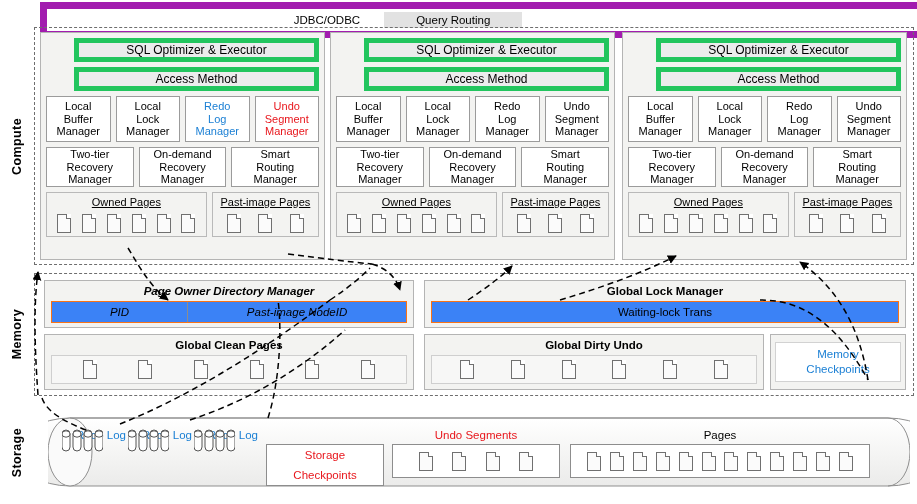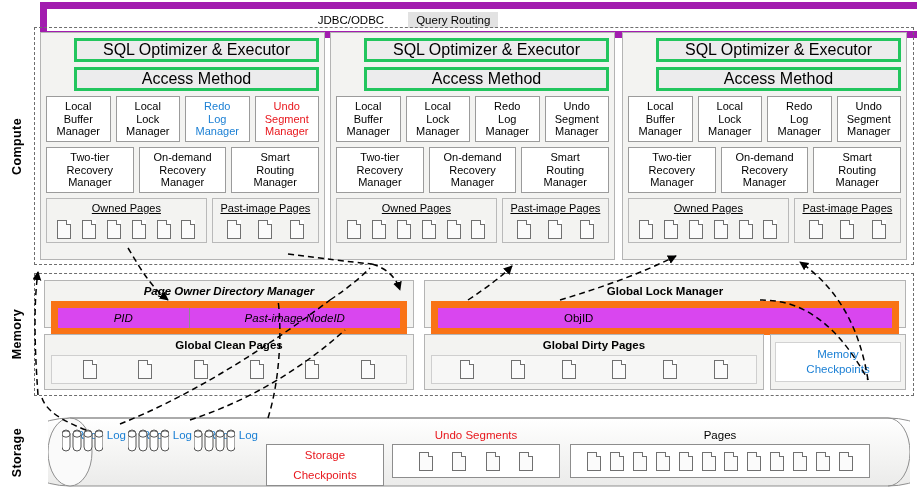--- a/index.html
+++ b/index.html
@@ -13,44 +13,44 @@
           justify-content:center;font-weight:bold;font-size:12.5px;}
   .vlabel span{writing-mode:vertical-rl;transform:rotate(180deg);letter-spacing:.4px;}
 
   
   .clientbar{position:absolute;left:40px;top:2px;width:872px;height:22px;
              border:7px solid #a21caf;background:#fff;}
   .clientbar .inner{position:absolute;left:0;top:0;right:0;bottom:0;
              display:flex;align-items:center;justify-content:center;gap:24px;
              padding-right:150px;box-sizing:border-box;}
   .jdbc{font-size:11.5px;}
-  .qrouting{font-size:11.5px;background:#e2e2e2;padding:2px 8px;}
+  .qrouting{font-size:11.5px;background:#e2e2e2;padding:2px 32px;}
 
   
   .band{position:absolute;border:1px dashed #6e6e6e;box-sizing:border-box;background:transparent;}
   #compute-band{left:34px;top:27px;width:880px;height:238px;}
   #memory-band{left:34px;top:273px;width:880px;height:123px;}
 
   
   .node{position:absolute;top:32px;width:285px;height:228px;
         border:1px solid #b4b4b4;background:#f3f3f1;box-sizing:border-box;padding:5px;}
   #node-1{left:40px;}
   #node-2{left:330px;}
   #node-3{left:622px;}
 
-  .barbox{height:24px;border:3px solid #22c55e;background:#ececed;
+  .barbox{height:24px;border:5px solid #22c55e;background:#ececed;
           display:flex;align-items:center;justify-content:center;
-          font-size:16px;margin-bottom:5px;box-sizing:border-box;margin-left:28px;}
+          font-size:12px;margin-bottom:5px;box-sizing:border-box;margin-left:28px;}
 
   .row{display:flex;gap:5px;margin-bottom:5px;}
   .cell{flex:1;border:1px solid #9b9b9b;background:#fff;box-sizing:border-box;
         display:flex;flex-direction:column;align-items:center;justify-content:center;
         font-size:11px;line-height:12.5px;text-align:center;padding:2px 0;}
   .r-mgr{height:46px;}
-  .r-rec{height:46px;}
+  .r-rec{height:40px;}
   .blue{color:#1a7fd4;}
   .red{color:#e8161c;}
 
   
   .pagesrow{display:flex;gap:5px;text-decoration:underline;}
   .pagebox{border:1px solid #b9b9b9;background:#f3f3f1;box-sizing:border-box;
            padding:2px 4px 3px;}
   .pagebox .ptitle{font-size:11px;text-align:center;line-height:14px;}
   .picons{display:flex;align-items:flex-end;justify-content:space-around;
           height:24px;padding:0 1px;}
@@ -60,21 +60,21 @@
       background:#fbfbfb;border:1px solid #707070;box-sizing:border-box;
       border-top-right-radius:0;}
   .pg::before{content:"";position:absolute;top:-1px;right:-1px;
       width:5px;height:5px;background:#fff;border-left:1px solid #707070;
       border-bottom:1px solid #707070;box-sizing:border-box;}
 
   
   .mpanel{position:absolute;border:1px solid #b4b4b4;background:#f3f3f1;
           box-sizing:border-box;}
   .mhead{font-size:11.5px;font-weight:bold;text-align:center;line-height:17px;padding-top:2px;}
-  .mtable{display:flex;margin:1px 6px 0;border:7px solid #f97316;background:#d946ef;}
+  .mtable{display:flex;margin:1px 6px 0;border:1px solid #f97316;background:#3b82f6;}
   .mtd{flex:1;font-size:11.5px;text-align:center;line-height:20px;
        border-right:1px solid #8d8d8d;}
   .mtd:last-child{border-right:none;}
   .mtd.narrow{flex:.62;}
 
   .gpanel{position:absolute;border:1px solid #b4b4b4;background:#f3f3f1;box-sizing:border-box;}
   .gbody{border:1px solid #cfcfcf;background:#f7f7f6;margin:1px 6px 3px;
          height:27px;display:flex;align-items:center;justify-content:space-around;padding:0 10px;}
 
   .memchk{position:absolute;border:1px solid #b4b4b4;background:#f3f3f1;box-sizing:border-box;
@@ -324,38 +324,38 @@
     <div class="mhead">Page Owner Directory Manager</div>
     <div class="mtable" id="pod-table">
         <div class="mtd narrow">PID</div>
         <div class="mtd">Past-image NodeID</div>
       </div>
   </div>
 
   <div class="mpanel" id="glm-panel" style="left:424px;top:280px;width:482px;height:48px;">
     <div class="mhead">Global Lock Manager</div>
     <div class="mtable" id="glm-table">
-        <div class="mtd narrow">ObjID</div>
+        <div class="mtd">Waiting-lock Trans</div>
       </div>
   </div>
 
   <div class="gpanel" id="gcp-panel" style="left:44px;top:334px;width:370px;height:56px;">
     <div class="mhead">Global Clean Pages</div>
     <div class="gbody" id="gcp-body">
         <span class="pg"></span>
         <span class="pg"></span>
         <span class="pg"></span>
         <span class="pg"></span>
         <span class="pg"></span>
         <span class="pg"></span>
       </div>
   </div>
 
   <div class="gpanel" id="gdp-panel" style="left:424px;top:334px;width:340px;height:56px;">
-    <div class="mhead">Global Dirty Pages</div>
+    <div class="mhead">Global Dirty Undo</div>
     <div class="gbody" id="gdp-body">
         <span class="pg"></span>
         <span class="pg"></span>
         <span class="pg"></span>
         <span class="pg"></span>
         <span class="pg"></span>
         <span class="pg"></span>
       </div>
   </div>
 

